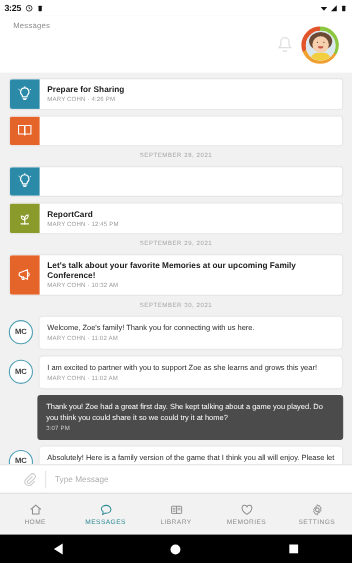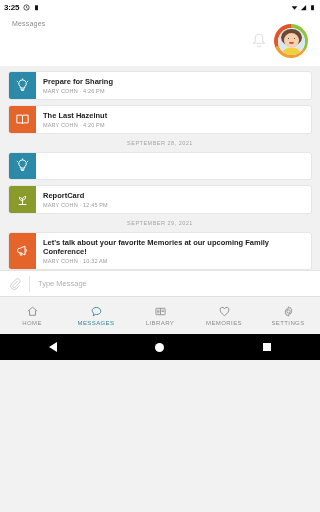--- a/index.html
+++ b/index.html
@@ -2,21 +2,21 @@
 <html><head>
 <meta charset="utf-8">
 <style>
   * { box-sizing: border-box; margin: 0; padding: 0; }
   html, body {
     width: 320px; height: 512px;
     font-family: "Liberation Sans", sans-serif;
     background: #f2f2f2;
     overflow: hidden;
   }
-  .phone { width: 320px; height: 360px; display: flex; flex-direction: column; background: #f1f1f1; }
+  .phone { width: 320px; height: 512px; display: flex; flex-direction: column; background: #f1f1f1; }
 
   
   .statusbar {
     height: 14px; background: #ffffff; color: #111;
     display: flex; align-items: center; padding: 0 4px;
     font-size: 8px; font-weight: bold; flex: 0 0 auto;
   }
   .sb-time { letter-spacing: -0.2px; }
   .sb-icons-left { display: flex; align-items: center; gap: 3px; margin-left: 4px; }
   .sb-spacer { flex: 1; }
@@ -85,21 +85,21 @@
   .bubble-text { font-size: 6.8px; color: #2b2b2b; line-height: 1.35; }
   .bubble-meta { font-size: 5.5px; color: #a0a0a0; margin-top: 2px; letter-spacing: .15px; }
   .bubble.dark { background: #4b4b4b; border-color: #4b4b4b; border-radius: 3px; }
   .bubble.dark .bubble-text { color: #ffffff; }
   .bubble.dark .bubble-meta { color: #cfcfcf; }
   .msgrow.out { padding-left: 34px; }
 
   
   .composer {
     flex: 0 0 auto; background: #ffffff; border-top: 1px solid #e4e4e4;
-    display: flex; align-items: center; height: 26px; padding: 0 8px; gap: 8px;
+    display: flex; align-items: center; height: 26px; padding: 0 20px; gap: 8px;
   }
   .clip { width: 13px; height: 13px; opacity: .45; flex: 0 0 auto; }
   .composer-divider { width: 1px; height: 16px; background: #e4e4e4; }
   .composer input {
     flex: 1; border: none; outline: none; font-size: 7.5px; color: #2b2b2b;
     font-family: "Liberation Sans", sans-serif; background: transparent;
   }
   .composer input::placeholder { color: #b0b0b0; }
 
   
@@ -191,24 +191,20 @@
         </div>
       </div>
       <div class="row">
         <div class="card">
           <div class="tile" style="background: rgb(229, 100, 42);">
             <svg viewBox="0 0 24 24">
               <path d="M3 5h7.5a1.5 1.5 0 0 1 1.5 1.5V19a2 2 0 0 0-2-1.6H3z" fill="none" stroke="#fff" stroke-width="1.6"></path>
               <path d="M21 5h-7.5A1.5 1.5 0 0 0 12 6.5V19a2 2 0 0 1 2-1.6h7z" fill="none" stroke="#fff" stroke-width="1.6"></path>
             </svg>
           </div>
-          <div class="card-body">
-            <div class="card-title">The Last Hazelnut</div>
-            <div class="card-meta">MARY COHN · 4:20 PM</div>
-          </div>
         </div>
       </div>
       <div class="datesep">SEPTEMBER 28, 2021</div>
       <div class="row">
         <div class="card">
           <div class="tile" style="background: rgb(43, 138, 168);">
             <svg viewBox="0 0 24 24">
               <path d="M12 3a6 6 0 0 0-3.5 10.9V16h7v-2.1A6 6 0 0 0 12 3z" fill="none" stroke="#fff" stroke-width="1.6"></path>
               <path d="M9.5 18h5M10.5 20h3" stroke="#fff" stroke-width="1.6" stroke-linecap="round"></path>
               <path d="M12 1.2v1.2M3.4 5.2l1 .8M20.6 5.2l-1 .8" stroke="#fff" stroke-width="1.4" stroke-linecap="round"></path>

